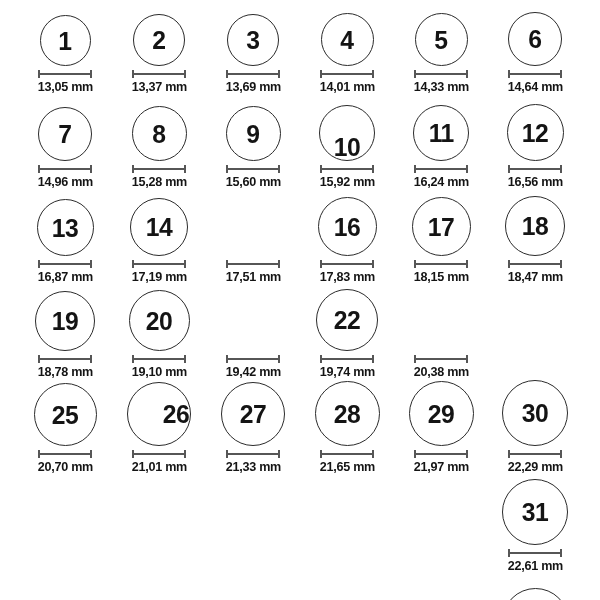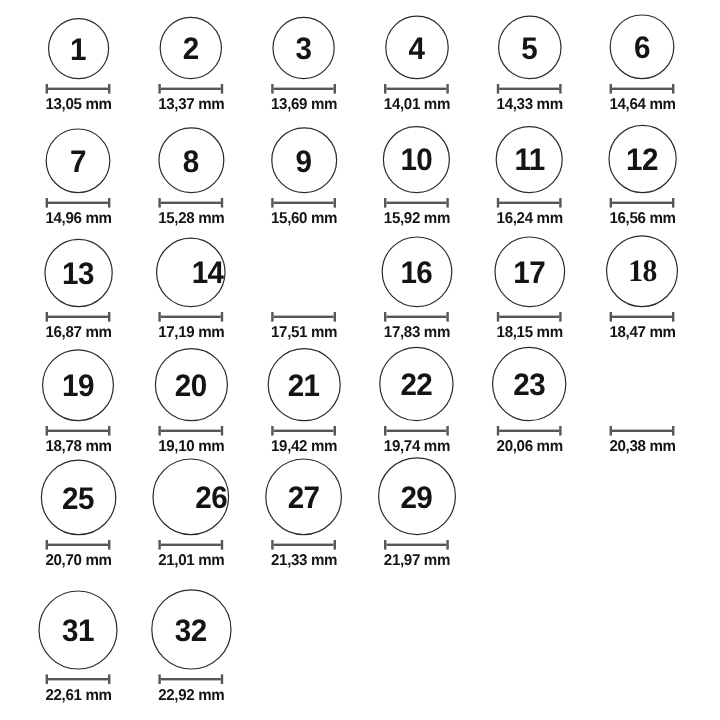--- a/index.html
+++ b/index.html
@@ -17,20 +17,21 @@
     height: 600px;
     padding: 4px 18px 0 18px;
   }
   .row {
     display: flex;
     height: 95px;
     align-items: flex-end;
   }
   .row.last {
     height: 122px;
+    flex-direction: column;
   }
   .cell {
     width: 94px;
     display: flex;
     flex-direction: column;
     align-items: center;
     justify-content: flex-end;
     padding-bottom: 4px;
     box-sizing: border-box;
   }
@@ -146,21 +147,21 @@
     <div class="label">15,28 mm</div>
   </div>
       <div class="cell">
     <div class="circle" style="width: 55px; height: 55px;">
       <span class="num">9</span>
     </div>
     <div class="measure"></div>
     <div class="label">15,60 mm</div>
   </div>
       <div class="cell">
-    <div class="circle" style="width: 56px; height: 56px;">
+    <div class="circle" style="width: 56px; height: 56px; align-items: flex-end;">
       <span class="num">10</span>
     </div>
     <div class="measure"></div>
     <div class="label">15,92 mm</div>
   </div>
       <div class="cell">
     <div class="circle" style="width: 56px; height: 56px;">
       <span class="num">11</span>
     </div>
     <div class="measure"></div>
@@ -176,21 +177,21 @@
     </div>
     <div class="row">
       <div class="cell">
     <div class="circle" style="width: 57px; height: 57px;">
       <span class="num">13</span>
     </div>
     <div class="measure"></div>
     <div class="label">16,87 mm</div>
   </div>
       <div class="cell">
-    <div class="circle" style="width: 58px; height: 58px; justify-content: flex-end;">
+    <div class="circle" style="width: 58px; height: 58px;">
       <span class="num">14</span>
     </div>
     <div class="measure"></div>
     <div class="label">17,19 mm</div>
   </div>
       <div class="cell">
     <div class="measure"></div>
     <div class="label">17,51 mm</div>
   </div>
       <div class="cell">
@@ -201,21 +202,21 @@
     <div class="label">17,83 mm</div>
   </div>
       <div class="cell">
     <div class="circle" style="width: 59px; height: 59px; text-align: right;">
       <span class="num">17</span>
     </div>
     <div class="measure"></div>
     <div class="label">18,15 mm</div>
   </div>
       <div class="cell">
-    <div class="circle" style="width: 60px; height: 60px; font-family: Liberation Serif, serif;">
+    <div class="circle" style="width: 60px; height: 60px;">
       <span class="num">18</span>
     </div>
     <div class="measure"></div>
     <div class="label">18,47 mm</div>
   </div>
     </div>
     <div class="row">
       <div class="cell">
     <div class="circle" style="width: 60px; height: 60px;">
       <span class="num">19</span>
@@ -224,41 +225,31 @@
     <div class="label">18,78 mm</div>
   </div>
       <div class="cell">
     <div class="circle" style="width: 61px; height: 61px;">
       <span class="num">20</span>
     </div>
     <div class="measure"></div>
     <div class="label">19,10 mm</div>
   </div>
       <div class="cell">
-    <div class="circle" style="width: 61px; height: 61px;">
-      <span class="num">21</span>
-    </div>
     <div class="measure"></div>
     <div class="label">19,42 mm</div>
   </div>
       <div class="cell">
     <div class="circle" style="width: 62px; height: 62px;">
       <span class="num">22</span>
     </div>
     <div class="measure"></div>
     <div class="label">19,74 mm</div>
   </div>
       <div class="cell">
-    <div class="circle" style="width: 62px; height: 62px;">
-      <span class="num">23</span>
-    </div>
-    <div class="measure"></div>
-    <div class="label">20,06 mm</div>
-  </div>
-      <div class="cell">
     <div class="measure"></div>
     <div class="label">20,38 mm</div>
   </div>
     </div>
     <div class="row">
       <div class="cell">
     <div class="circle" style="width: 63px; height: 63px;">
       <span class="num">25</span>
     </div>
     <div class="measure"></div>
@@ -273,24 +264,38 @@
   </div>
       <div class="cell">
     <div class="circle" style="width: 64px; height: 64px;">
       <span class="num">27</span>
     </div>
     <div class="measure"></div>
     <div class="label">21,33 mm</div>
   </div>
       <div class="cell">
     <div class="circle" style="width: 65px; height: 65px;">
+      <span class="num">28</span>
+    </div>
+    <div class="measure"></div>
+    <div class="label">21,65 mm</div>
+  </div>
+      <div class="cell">
+    <div class="circle" style="width: 65px; height: 65px;">
       <span class="num">29</span>
     </div>
     <div class="measure"></div>
     <div class="label">21,97 mm</div>
+  </div>
+      <div class="cell">
+    <div class="circle" style="width: 66px; height: 66px;">
+      <span class="num">30</span>
+    </div>
+    <div class="measure"></div>
+    <div class="label">22,29 mm</div>
   </div>
     </div>
     <div class="row last">
       <div class="cell">
     <div class="circle" style="width: 66px; height: 66px;">
       <span class="num">31</span>
     </div>
     <div class="measure"></div>
     <div class="label">22,61 mm</div>
   </div>

